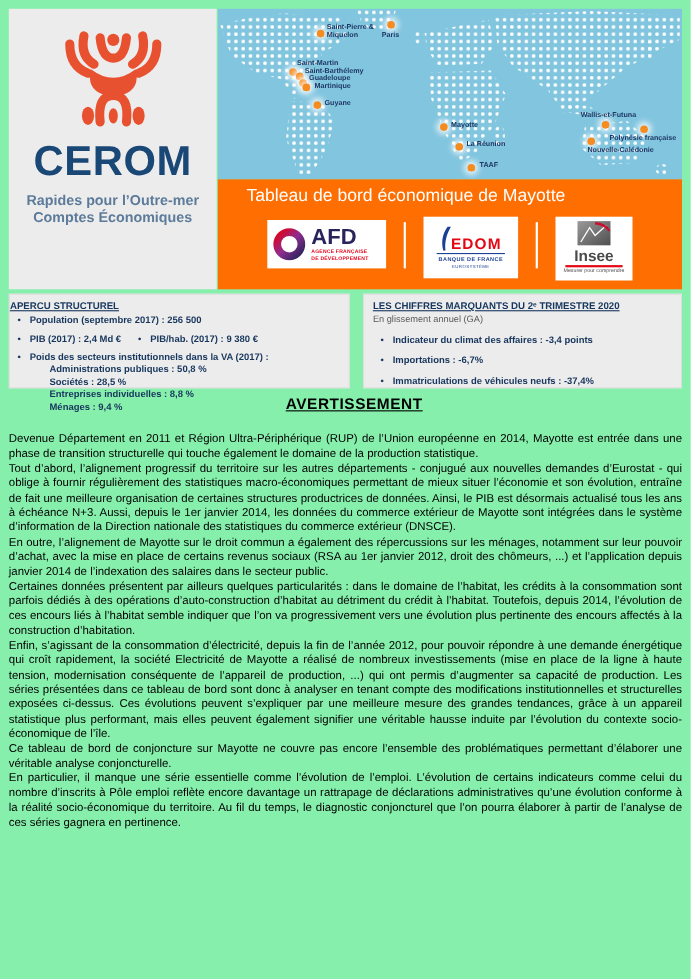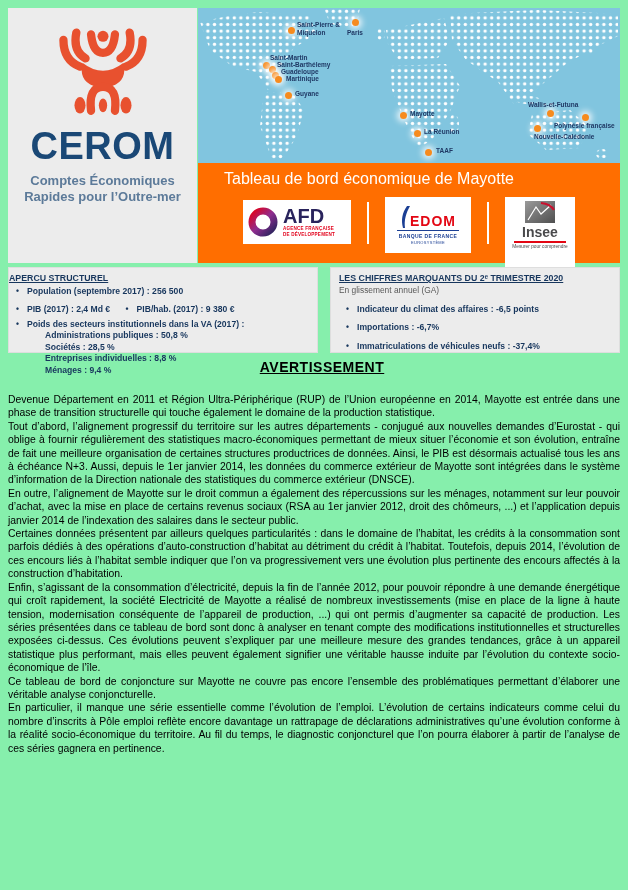--- a/index.html
+++ b/index.html
@@ -42,21 +42,21 @@
   .afd-sub  { font-size:4.6px; font-weight:bold; color:#E2001A; letter-spacing:0.2px; margin-top:1px; }
 
   .iedom-card { width:86px; height:56px; margin-top:3px; display:flex; flex-direction:column;
                 align-items:center; justify-content:center; padding:2px; box-sizing:border-box; }
   .iedom-row { display:flex; align-items:flex-end; }
   .iedom-word { font-size:14px; font-weight:bold; color:#E30613; letter-spacing:1px; line-height:14px; }
   .iedom-line { width:62px; height:1px; background:#1B3F94; margin:2px 0; }
   .iedom-bdf { font-size:5px; font-weight:bold; color:#1B3F94; letter-spacing:0.4px; }
   .iedom-euro { font-size:4px; color:#1B3F94; margin-top:1px; letter-spacing:0.3px; }
 
-  .insee-card { width:70px; height:70px; margin-top:3px; display:flex; flex-direction:column;
+  .insee-card { width:70px; height:58px; margin-top:3px; display:flex; flex-direction:column;
                 align-items:center; padding:3px; box-sizing:border-box; }
   .insee-word { font-size:14px; font-weight:bold; color:#4A4A4C; line-height:15px; margin-top:1px; }
   .insee-rule { width:52px; height:2px; background:#E30613; margin-top:1px; }
   .insee-sub  { font-size:4.8px; color:#4A4A4C; margin-top:1px; }
 
   
   .box { position:absolute; background:var(--box_gray,#ECECEC); border:1px solid #DEDEDE;
          box-sizing:border-box; color:var(--navy,#17365D); }
   .box-left  { left:8px;  top:267px; width:310px; height:86px; padding:5px 0; }
   .box-right { left:330px; top:267px; width:290px; height:86px; padding:5px 8px; }
@@ -93,22 +93,22 @@
         <path d="M93,13 Q93,35 75,42" fill="none" stroke-width="9" stroke-linecap="round"></path>
         <path d="M28,38 Q50,55 72,38 Q77,57 60,63 Q50,69 40,63 Q23,57 28,38 Z" stroke="none"></path>
         <path d="M37,90 Q34,64 50,64 Q66,64 63,90" fill="none" stroke-width="9" stroke-linecap="round"></path>
         <ellipse cx="50" cy="84" rx="4.5" ry="7.5" stroke="none"></ellipse>
         <ellipse cx="25" cy="84" rx="6" ry="9" stroke="none"></ellipse>
         <ellipse cx="75" cy="84" rx="6" ry="9" stroke="none"></ellipse>
       </g>
     </svg>
     <div class="cerom-name">CEROM</div>
     <div class="cerom-tag">
+      <div>Rapides pour l’Outre-mer</div>
       <div>Comptes Économiques</div>
-      <div>Rapides pour l’Outre-mer</div>
     </div>
   </div>
 
   <div class="map">
     <svg class="continents" width="422" height="155" viewBox="0 0 422 155">
       <defs>
         <pattern id="dotp" width="6.6" height="6.6" patternUnits="userSpaceOnUse">
           <circle cx="3.3" cy="3.3" r="1.7" fill="#ffffff"></circle>
         </pattern>
       </defs>
@@ -226,21 +226,21 @@
     <div class="ap-row">Poids des secteurs institutionnels dans la VA (2017) :</div>
     <div class="ap-sub">Administrations publiques : 50,8 %</div>
     <div class="ap-sub">Sociétés : 28,5 %</div>
     <div class="ap-sub">Entreprises individuelles : 8,8 %</div>
     <div class="ap-sub">Ménages : 9,4 %</div>
   </div>
 
   <div class="box box-right">
     <div class="box-title">LES CHIFFRES MARQUANTS DU 2ᵉ TRIMESTRE 2020</div>
     <div class="ch-sub">En glissement annuel (GA)</div>
-    <div class="ch-item">Indicateur du climat des affaires : -6,5 points</div>
+    <div class="ch-item">Indicateur du climat des affaires : -3,4 points</div>
     <div class="ch-item">Importations : -6,7%</div>
     <div class="ch-item">Immatriculations de véhicules neufs : -37,4%</div>
   </div>
 
   <div class="avert-title">AVERTISSEMENT</div>
   <div class="body-text">
     <p>Devenue Département en 2011 et Région Ultra-Périphérique (RUP) de l’Union européenne en 2014, Mayotte est entrée dans une phase de transition structurelle qui touche également le domaine de la production statistique.</p>
     <p>Tout d’abord, l’alignement progressif du territoire sur les autres départements - conjugué aux nouvelles demandes d’Eurostat - qui oblige à fournir régulièrement des statistiques macro-économiques permettant de mieux situer l’économie et son évolution, entraîne de fait une meilleure organisation de certaines structures productrices de données. Ainsi, le PIB est désormais actualisé tous les ans à échéance N+3. Aussi, depuis le 1er janvier 2014, les données du commerce extérieur de Mayotte sont intégrées dans le système d’information de la Direction nationale des statistiques du commerce extérieur (DNSCE).</p>
     <p>En outre, l’alignement de Mayotte sur le droit commun a également des répercussions sur les ménages, notamment sur leur pouvoir d’achat, avec la mise en place de certains revenus sociaux (RSA au 1er janvier 2012, droit des chômeurs, ...) et l’application depuis janvier 2014 de l’indexation des salaires dans le secteur public.</p>
     <p>Certaines données présentent par ailleurs quelques particularités : dans le domaine de l’habitat, les crédits à la consommation sont parfois dédiés à des opérations d’auto-construction d’habitat au détriment du crédit à l’habitat. Toutefois, depuis 2014, l’évolution de ces encours liés à l’habitat semble indiquer que l’on va progressivement vers une évolution plus pertinente des encours affectés à la construction d’habitation.</p>

